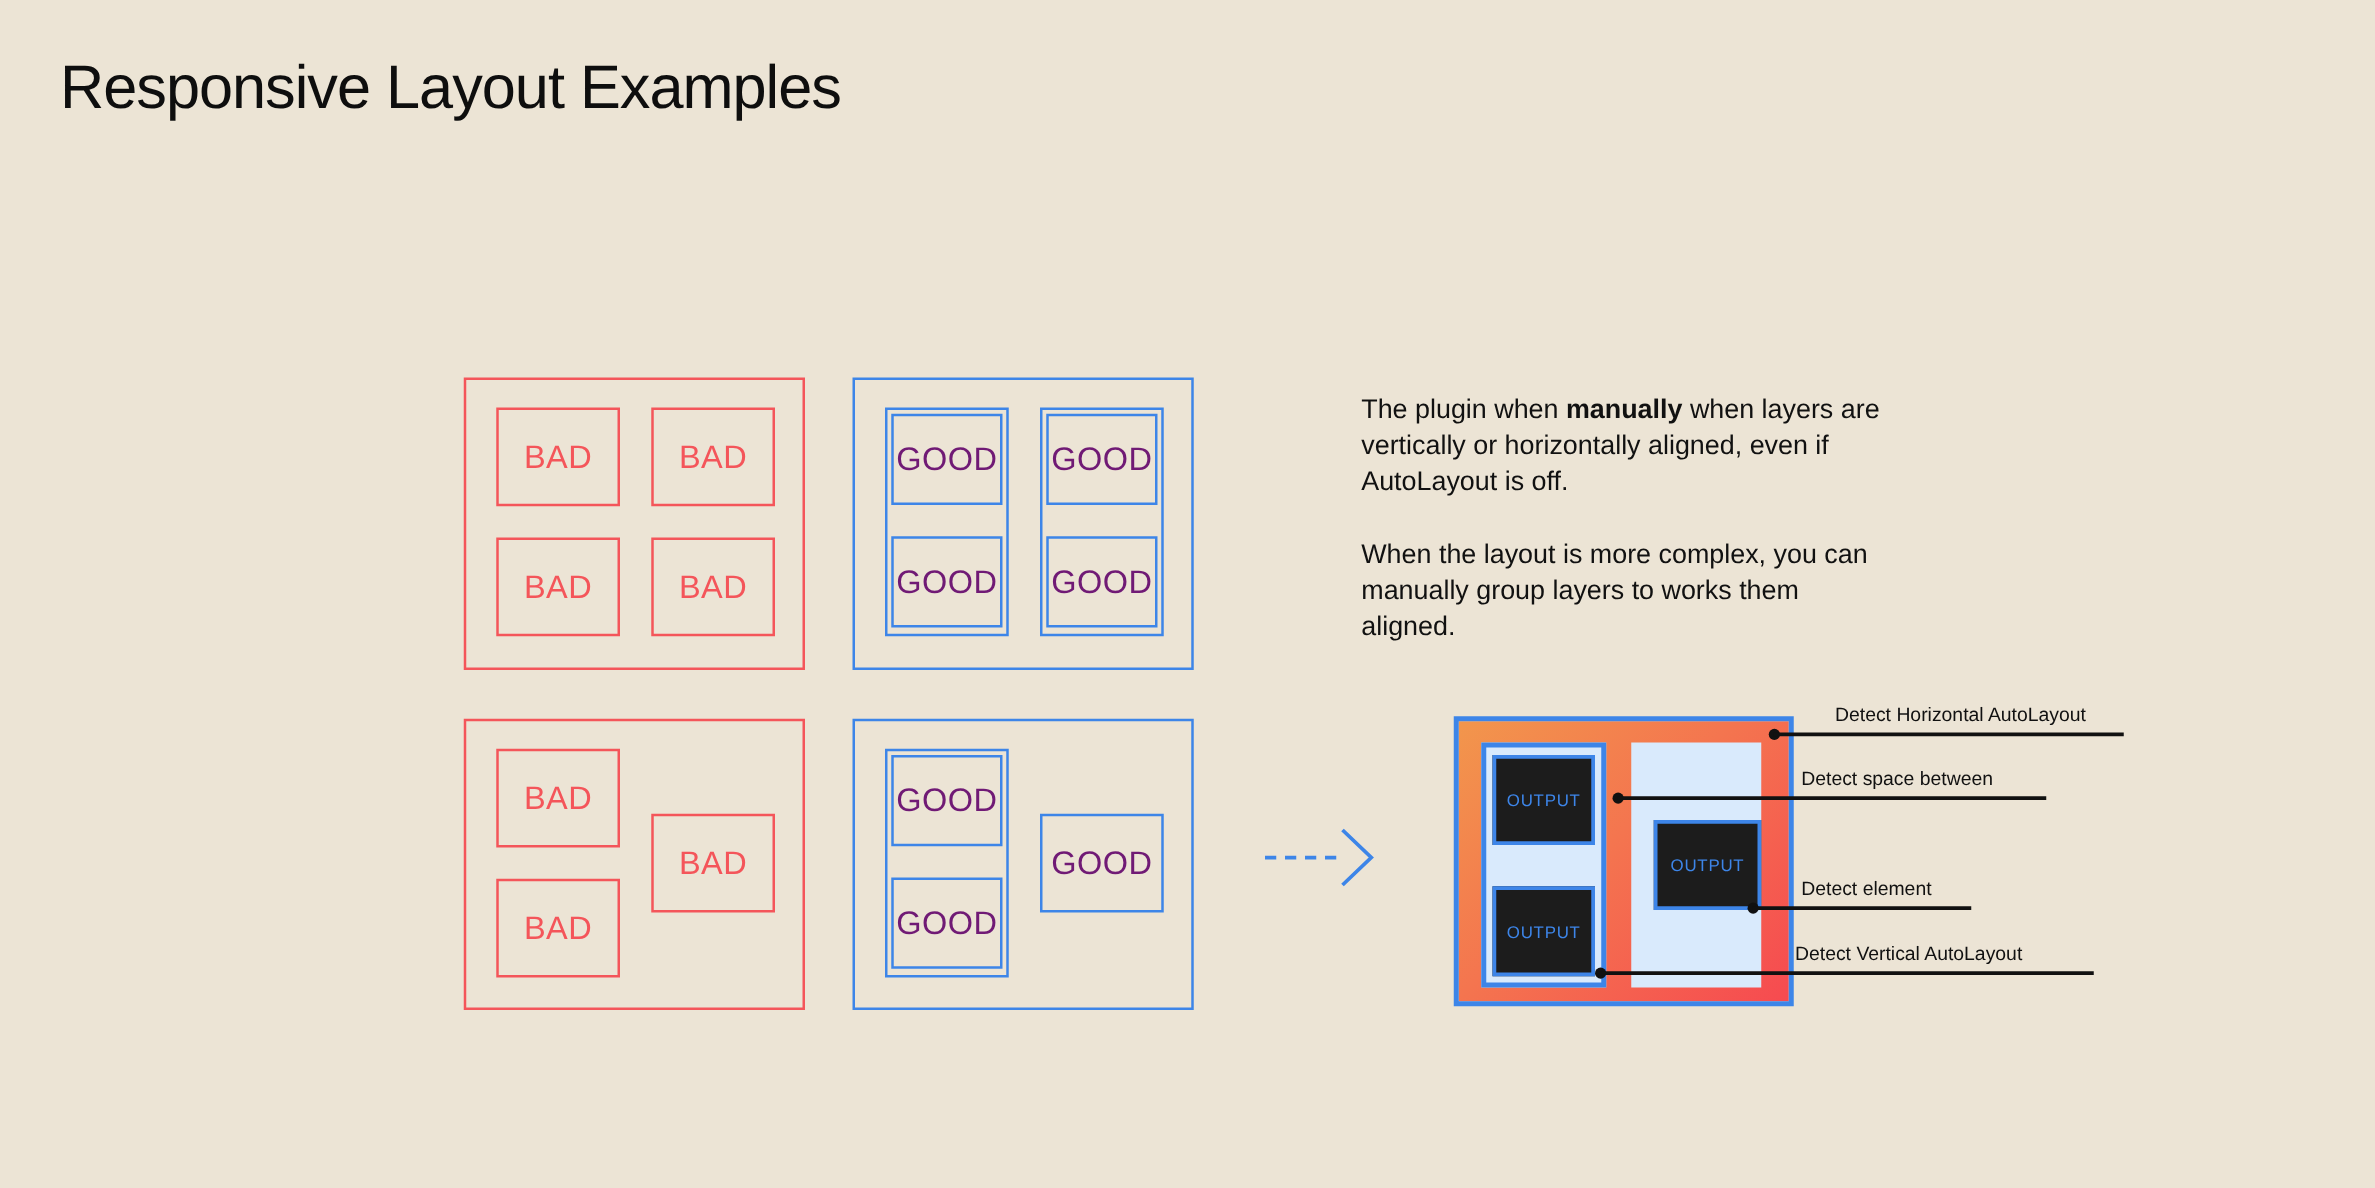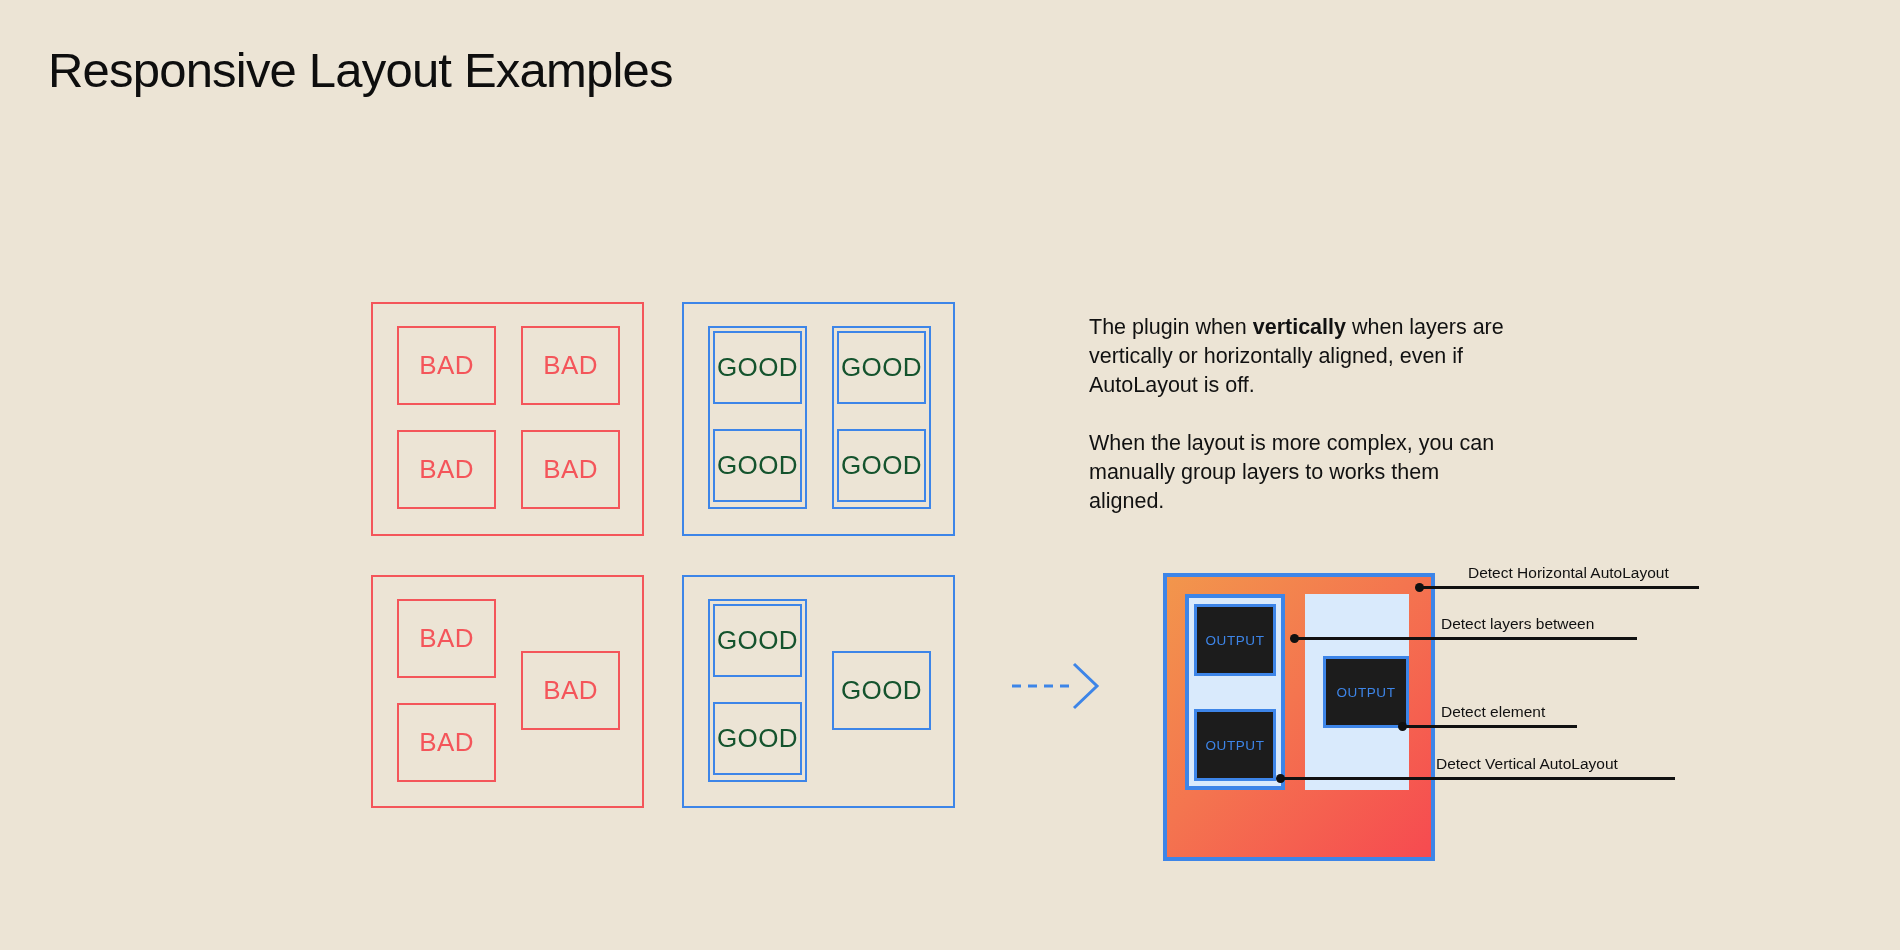--- a/index.html
+++ b/index.html
@@ -46,21 +46,21 @@
     justify-content: center;
     font-size: 26px;
     letter-spacing: 0.4px;
   }
   .cell.bad {
     border: 2px solid #f4555a;
     color: #f4555a;
   }
   .cell.good {
     border: 2px solid #3d85e8;
-    color: #14532d;
+    color: #701a75;
   }
   
   .group-wrap {
     position: absolute;
     box-sizing: border-box;
     border: 2px solid #3d85e8;
   }
 
   
   .copy {
@@ -78,21 +78,21 @@
 
   
   .arrow { position: absolute; left: 1012px; top: 660px; }
 
   
   .diagram {
     position: absolute;
     left: 1163px;
     top: 573px;
     width: 272px;
-    height: 288px;
+    height: 232px;
     box-sizing: border-box;
     border: 4px solid #3d85e8;
     background: linear-gradient(135deg, #f2964c 0%, #f4754f 45%, #f64a50 100%);
     text-align: center;
   }
   .left-group {
     position: absolute;
     left: 18px;
     top: 17px;
     width: 100px;
@@ -181,21 +181,21 @@
 
   <div class="panel good" style="left:682px; top:575px; width:273px; height:233px;">
     <div class="group-wrap" style="left:24px; top:22px; width:99px; height:183px;">
       <div class="cell good" style="left:3px; top:3px; width:89px; height:73px;">GOOD</div>
       <div class="cell good" style="left:3px; top:101px; width:89px; height:73px;">GOOD</div>
     </div>
     <div class="cell good" style="left:148px; top:74px; width:99px; height:79px;">GOOD</div>
   </div>
 
   <div class="copy">
-    <p><span>The plugin when </span><b>vertically</b><span> when layers are vertically or horizontally aligned, even if AutoLayout is off.</span></p>
+    <p><span>The plugin when </span><b>manually</b><span> when layers are vertically or horizontally aligned, even if AutoLayout is off.</span></p>
     <p>When the layout is more complex, you can manually group layers to works them aligned.</p>
   </div>
 
   <div class="arrow">
     <svg width="92" height="52" viewBox="0 0 92 52">
       <line x1="0" y1="26" x2="60" y2="26" stroke="#3d85e8" stroke-width="3" stroke-dasharray="9 7"></line>
       <polyline points="62,4 85,26 62,48" fill="none" stroke="#3d85e8" stroke-width="3"></polyline>
     </svg>
   </div>
 
@@ -208,21 +208,21 @@
       <div class="out-box out-c">OUTPUT</div>
     </div>
   </div>
 
   <div class="anno-dot" style="left:1415px; top:583px;"></div>
   <div class="anno-line" style="left:1419px; top:586px; width:280px;"></div>
   <div class="anno-label" style="left:1444px; top:564px;margin-left:24px;">Detect Horizontal AutoLayout</div>
 
   <div class="anno-dot" style="left:1290px; top:634px;"></div>
   <div class="anno-line" style="left:1294px; top:637px; width:343px;"></div>
-  <div class="anno-label" style="left:1441px; top:615px;">Detect layers between</div>
+  <div class="anno-label" style="left:1441px; top:615px;">Detect space between</div>
 
   <div class="anno-dot" style="left:1398px; top:722px;"></div>
   <div class="anno-line" style="left:1402px; top:725px; width:175px;"></div>
   <div class="anno-label" style="left:1441px; top:703px;">Detect element</div>
 
   <div class="anno-dot" style="left:1276px; top:774px;"></div>
   <div class="anno-line" style="left:1280px; top:777px; width:395px;"></div>
   <div class="anno-label" style="left:1436px; top:755px;">Detect Vertical AutoLayout</div>
 
 </div>

